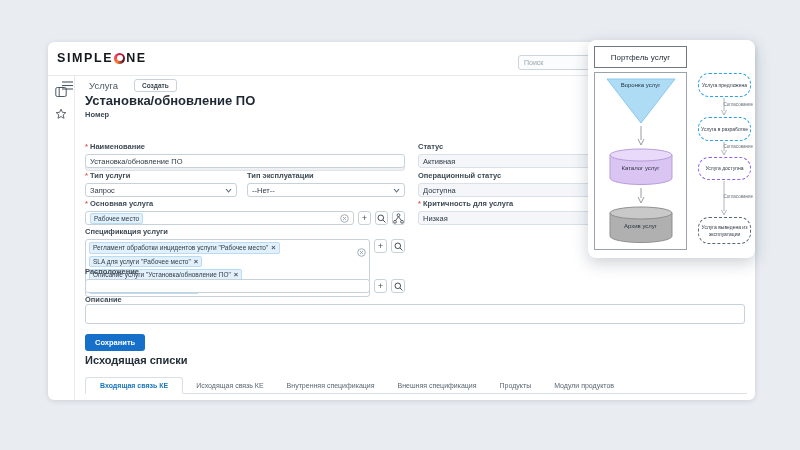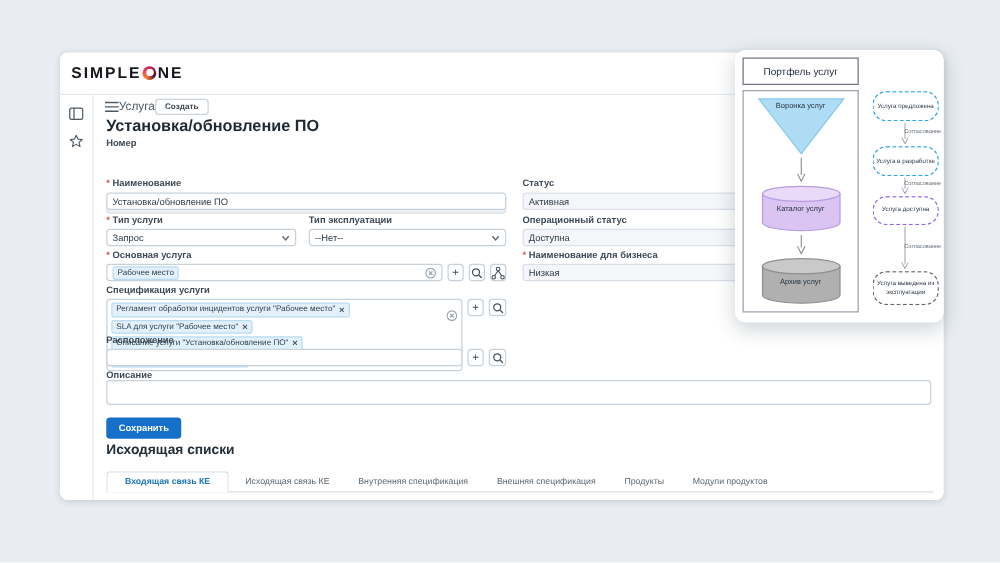--- a/index.html
+++ b/index.html
@@ -8,21 +8,21 @@
   
   .card{position:absolute;left:48px;top:42px;width:707px;height:358px;background:#fff;border-radius:6px;box-shadow:0 1px 5px rgba(25,39,60,.15)}
   .logo{position:absolute;left:9px;top:9px;font-size:12.5px;font-weight:bold;letter-spacing:1.6px;color:#14181c;display:flex;align-items:center}
   .logo-ring{display:inline-block;width:11px;height:11px;border-radius:50%;background:conic-gradient(from 210deg,#ff7a2f,#f03e5e,#b4123f,#47112e,#ff7a2f);position:relative;margin:0 1px}
   .logo-ring::after{content:"";position:absolute;inset:2.5px;background:#fff;border-radius:50%}
   .search{position:absolute;left:470px;top:13px;width:132px;height:15px;border:1px solid #ccd4dc;border-radius:3px;font-size:7px;padding:0 5px;color:#333;background:#fbfcfd;box-sizing:border-box;font-family:inherit}
   .search::placeholder{color:#9aa5af}
   .hdr-line{position:absolute;left:0;right:0;top:33px;border-top:1px solid #e6eaee}
   .rail{position:absolute;left:0;top:34px;bottom:0;width:26px;border-right:1px solid #e6eaee}
   .rail .ric{position:absolute;left:7px;width:12px;height:12px;cursor:pointer}
-  .nav{position:absolute;left:36px;top:37px;display:flex;align-items:center;gap:0}
+  .nav{position:absolute;left:14px;top:37px;display:flex;align-items:center;gap:16px}
   .module{font-size:9.5px;color:#4b5862}
   .create-btn{font-size:6.5px;font-weight:bold;color:#3c4750;border:1px solid #c9d2da;border-radius:3px;background:#fff;padding:2px 7px;cursor:pointer;font-family:inherit}
   .title{position:absolute;left:37px;top:51px;font-size:13px;font-weight:bold;color:#1e2933}
   
   .fg{position:absolute}
   .lbl{font-size:7.5px;font-weight:bold;color:#3d4a55;margin-bottom:3px;white-space:nowrap}
   .req::before{content:"* ";color:#e25950}
   .row{display:flex;gap:4px;align-items:flex-start}
   .inp{height:14px;border:1px solid #c7d1da;border-radius:3px;background:#fff;font-size:7.5px;color:#2f3b46;display:flex;align-items:center;padding:0 4px;box-sizing:border-box}
   .inp.ro{background:#eef1f4;border-color:#dde3e9}
@@ -58,20 +58,21 @@
 <div class="page">
 
   <div class="card">
 
     <div class="logo">
       <span>SIMPLE</span>
         <span class="logo-ring"></span>
         <span>NE</span>
     </div>
 
+    <input class="search" placeholder="Поиск" style="">
 
     <div class="hdr-line"></div>
 
     <div class="rail">
       <span class="ric" style="top:8px">
         <svg width="12" height="12" viewBox="0 0 12 12">
             <rect x="0.8" y="1.5" width="10.4" height="9" rx="1.5" fill="none" stroke="#4b5862" stroke-width="1"></rect>
             <line x1="4.2" y1="1.5" x2="4.2" y2="10.5" stroke="#4b5862" stroke-width="1"></line>
           </svg>
       </span>
@@ -170,21 +171,21 @@
               <circle cx="5.5" cy="2.2" r="1.4" fill="none" stroke="#434f5a" stroke-width="0.9"></circle>
               <circle cx="2" cy="8.8" r="1.4" fill="none" stroke="#434f5a" stroke-width="0.9"></circle>
               <circle cx="9" cy="8.8" r="1.4" fill="none" stroke="#434f5a" stroke-width="0.9"></circle>
               <line x1="5.5" y1="3.6" x2="2.6" y2="7.6" stroke="#434f5a" stroke-width="0.9"></line>
               <line x1="5.5" y1="3.6" x2="8.4" y2="7.6" stroke="#434f5a" stroke-width="0.9"></line>
             </svg>
           </button>
       </div>
     </div>
     <div class="fg" style="left:370px;top:157px;width:327px">
-      <div class="lbl req">Наименование для бизнеса</div>
+      <div class="lbl req">Критичность для услуга</div>
       <div class="inp lt" style="width:100%">
           <span>Низкая</span>
         </div>
     </div>
 
     <div class="fg" style="left:37px;top:185px;width:320px">
       <div class="lbl">Спецификация услуги</div>
       <div class="row">
         <div class="inp multi" style="width:292px">
           <span class="chip">

